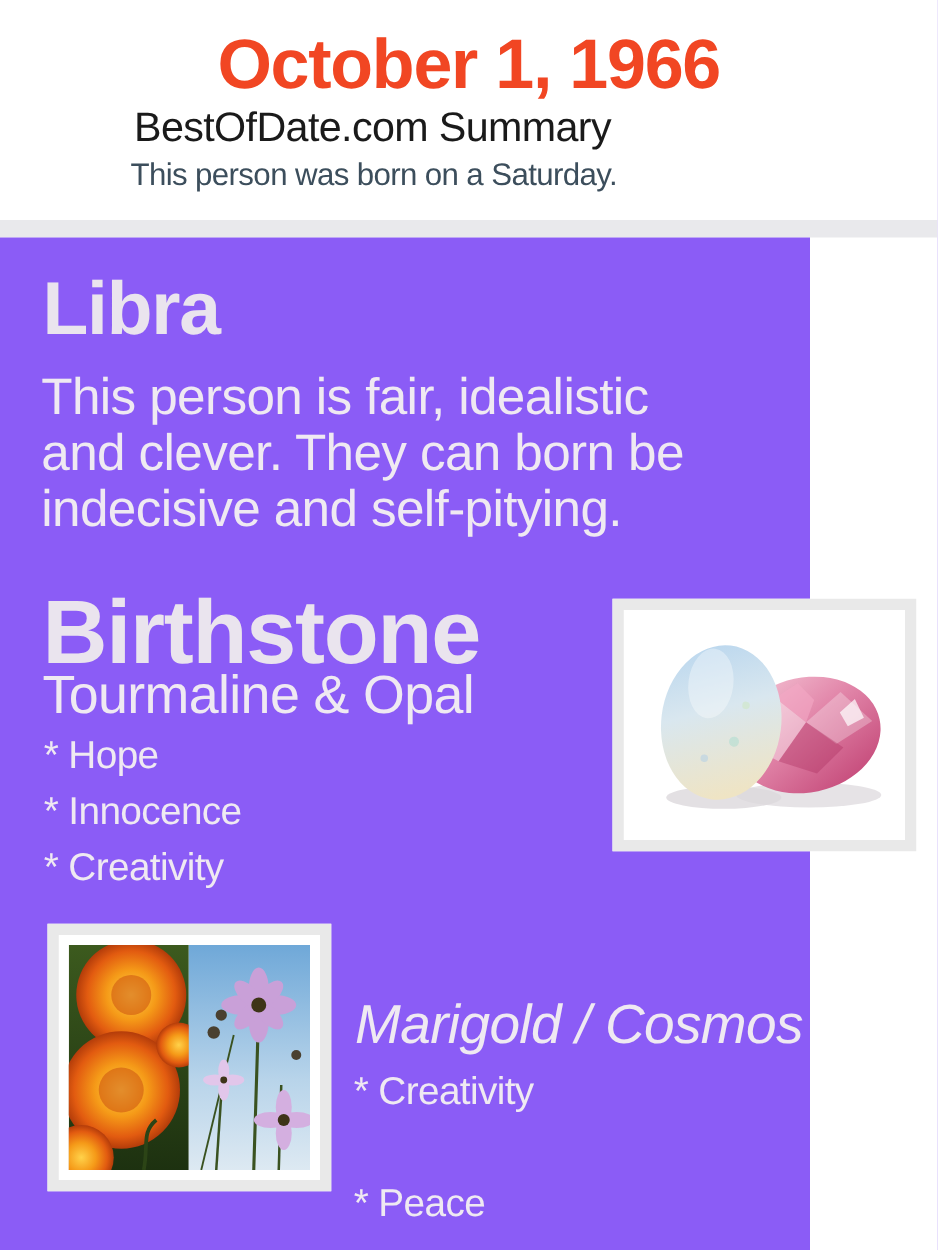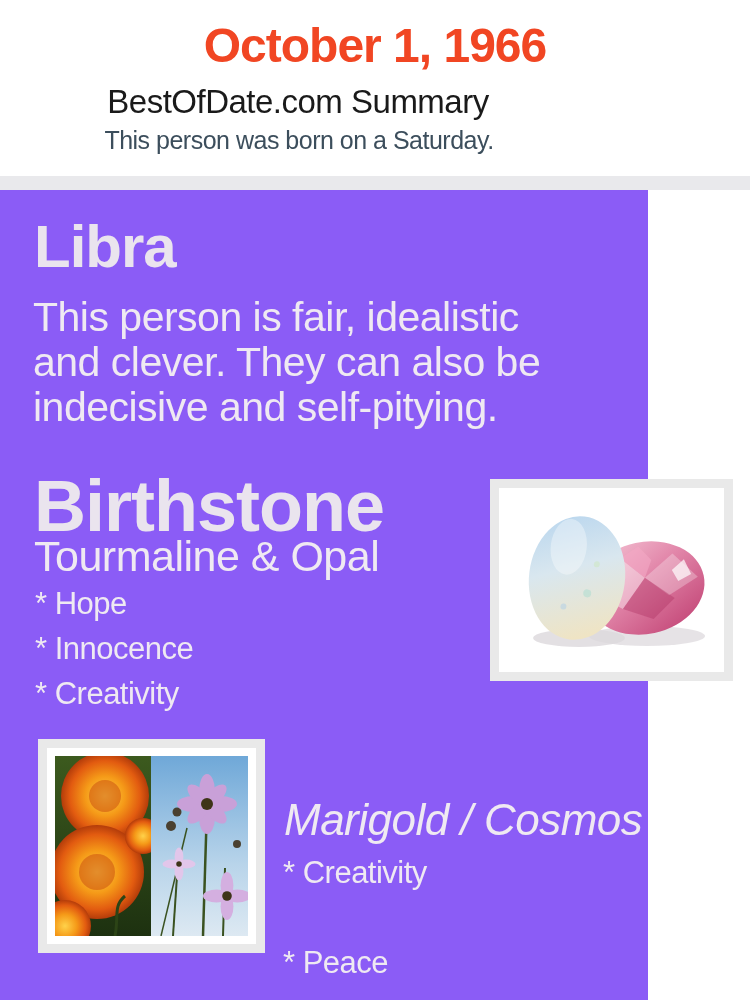--- a/index.html
+++ b/index.html
@@ -4,21 +4,21 @@
 <style>
   * { margin:0; padding:0; box-sizing:border-box; }
   html,body { width:750px; height:1000px; background:#ffffff;
     font-family:"Liberation Sans", sans-serif; overflow:hidden; }
   .page { position:relative; width:750px; height:1000px; background:#ffffff; }
 
   
   .header { position:absolute; top:0; left:0; width:750px; height:176px;
     background:#ffffff; text-align:center; }
   .date-title { position:absolute; top:20px; left:0; width:750px;
-    font-size:48px; font-weight:bold; letter-spacing:-1px; color:#F14623; line-height:1.1; }
+    font-size:56px; font-weight:bold; letter-spacing:-1px; color:#F14623; line-height:1.1; }
   .site-summary { position:absolute; top:84px; left:0; width:596px;
     font-size:33px; letter-spacing:-0.5px; color:#1A1A1A; line-height:1.1; }
   .born-line { position:absolute; top:127px; left:0; width:598px;
     font-size:25px; letter-spacing:-0.5px; color:#3C4E5C; line-height:1.1; }
 
   .divider { position:absolute; top:176px; left:0; width:750px; height:14px;
     background:#E9E9EC; }
 
   
   .main { position:absolute; top:190px; left:0; width:648px; height:810px;
@@ -60,21 +60,21 @@
     <div class="date-title">October 1, 1966</div>
     <div class="site-summary">BestOfDate.com Summary</div>
     <div class="born-line">This person was born on a Saturday.</div>
   </div>
 
   <div class="divider"></div>
 
   <div class="main">
 
     <div class="zodiac-heading">Libra</div>
-    <div class="zodiac-desc">This person is fair, idealistic and clever. They can also be indecisive and self-pitying.</div>
+    <div class="zodiac-desc">This person is fair, idealistic and clever. They can born be indecisive and self-pitying.</div>
 
     <div class="stone-heading">Birthstone</div>
     <div class="stone-names">Tourmaline &amp; Opal</div>
     <div class="trait stone-trait-0">* Hope</div>
     <div class="trait stone-trait-1">* Innocence</div>
     <div class="trait stone-trait-2">* Creativity</div>
 
     <div class="photo-frame gem-frame">
       <svg viewBox="0 0 209 168" preserveAspectRatio="none">
         <defs>

